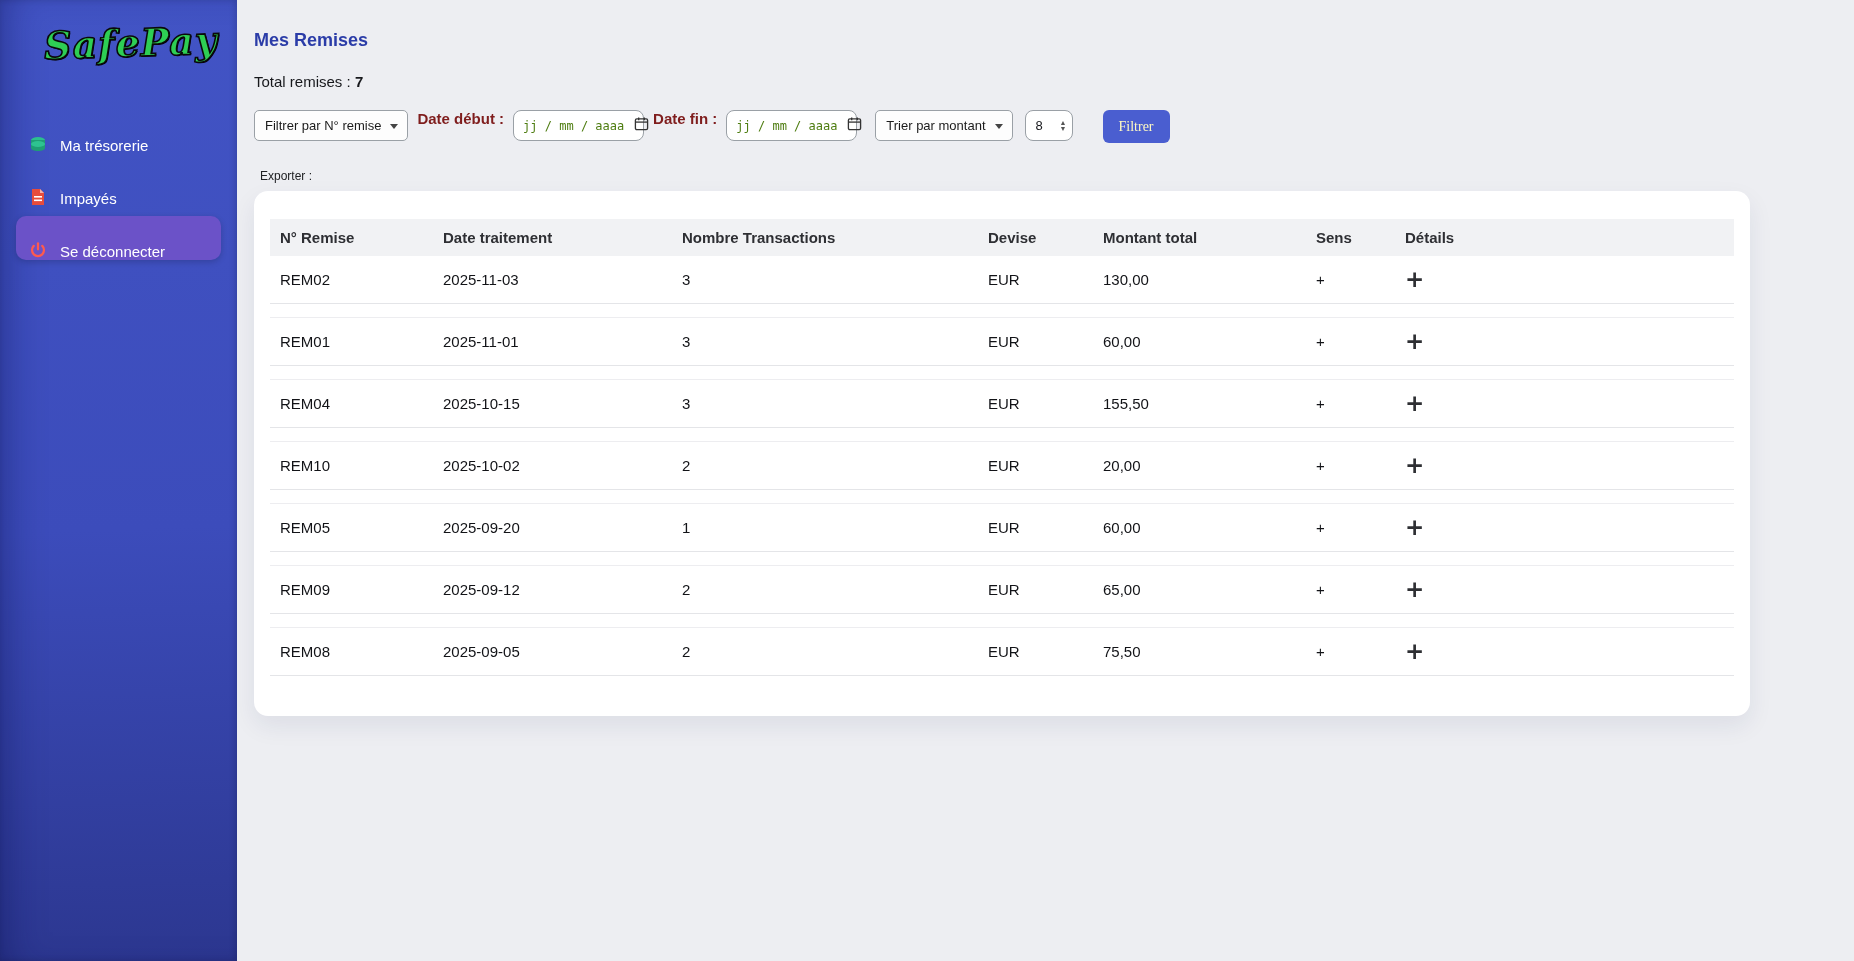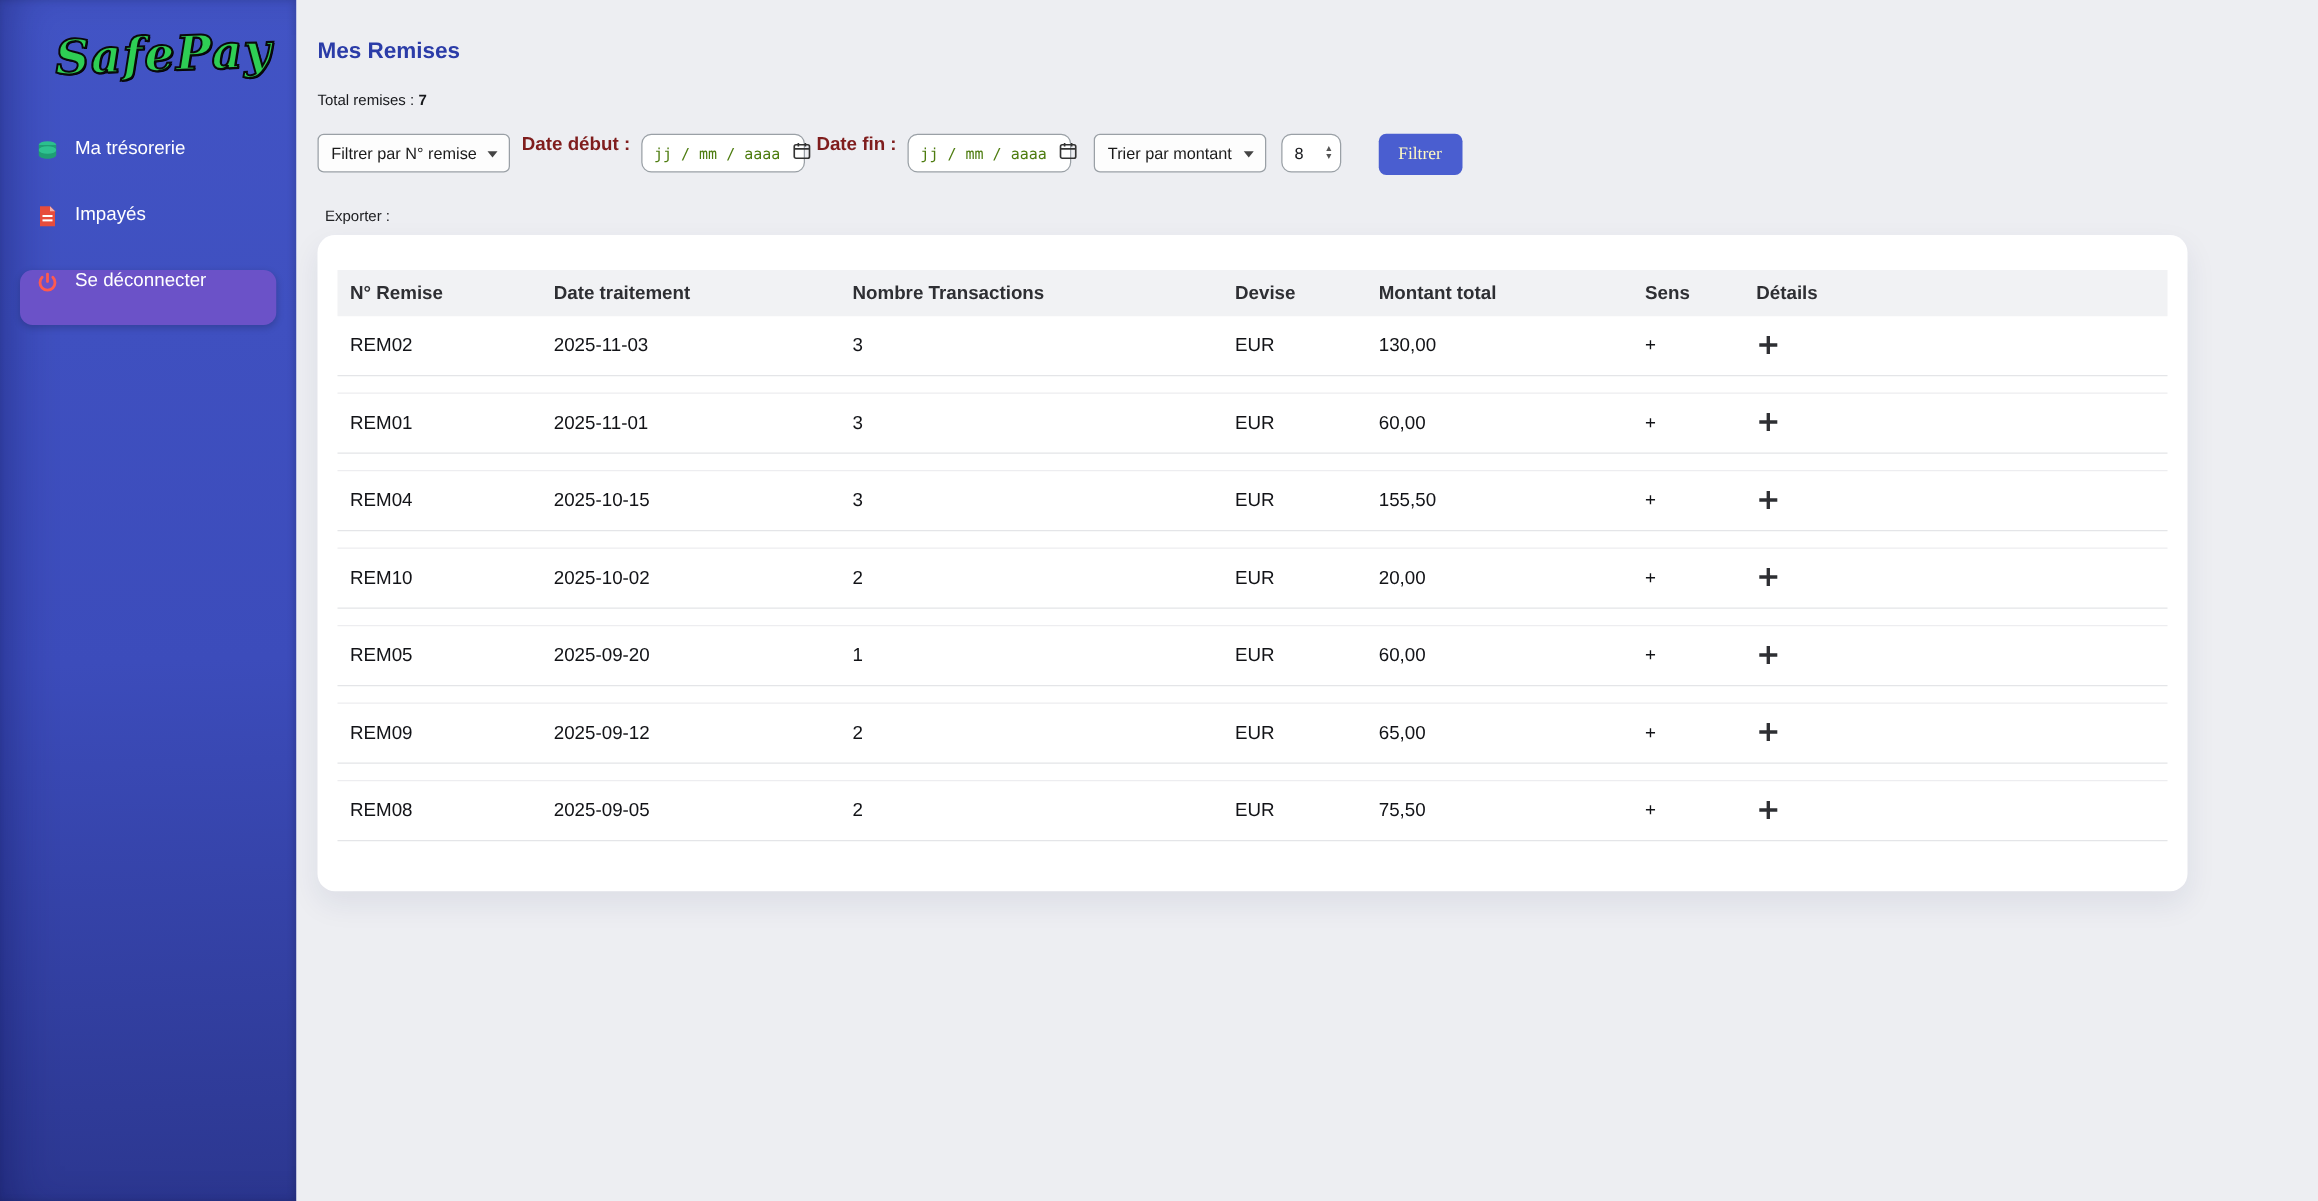--- a/index.html
+++ b/index.html
@@ -34,32 +34,32 @@
     font-style:italic;font-weight:bold;font-size:38px;
     letter-spacing:1px;line-height:1.1;
     color:var(--logo_green);
     -webkit-text-stroke:1.6px #0a0a0a;
     text-shadow:1px 1px 0 #000;
     transform:rotate(-2deg);
     user-select:none;
   }
   .nav{display:flex;flex-direction:column;gap:9px;padding:0 16px;}
   .nav-item{
-    display:flex;align-items:flex-start;gap:12px;
+    display:flex;align-items:flex-end;gap:12px;
     height:44px;padding:0 12px;border-radius:10px;
     color:#fff;font-size:15px;cursor:pointer;
   }
   .nav-item .icon{width:20px;height:20px;display:inline-flex;align-items:center;justify-content:center;}
   .nav-item.active{background:var(--active_item);font-weight:bold;box-shadow:0 2px 6px rgba(0,0,0,.18);}
   .nav-item.logout{background:var(--logout_purple);box-shadow:0 2px 6px rgba(0,0,0,.18);}
 
   
   .main{flex:1;padding:30px 40px 0 17px;}
   .page-title{color:var(--accent);font-size:18px;font-weight:bold;margin-bottom:22px;}
-  .total-line{font-size:12px;margin-bottom:20px;}
+  .total-line{font-size:15px;margin-bottom:20px;}
   .total-line b{font-weight:bold;}
 
   .filters{display:flex;gap:9px;margin-bottom:26px;}
   .sel{
     position:relative;display:inline-flex;align-items:center;
     height:31px;padding:0 26px 0 10px;
     background:#fdfdfd;border:1px solid #9aa0a6;border-radius:5px;
     font-size:13px;color:#1b1b1b;cursor:pointer;white-space:nowrap;
   }
   .sel::after{

